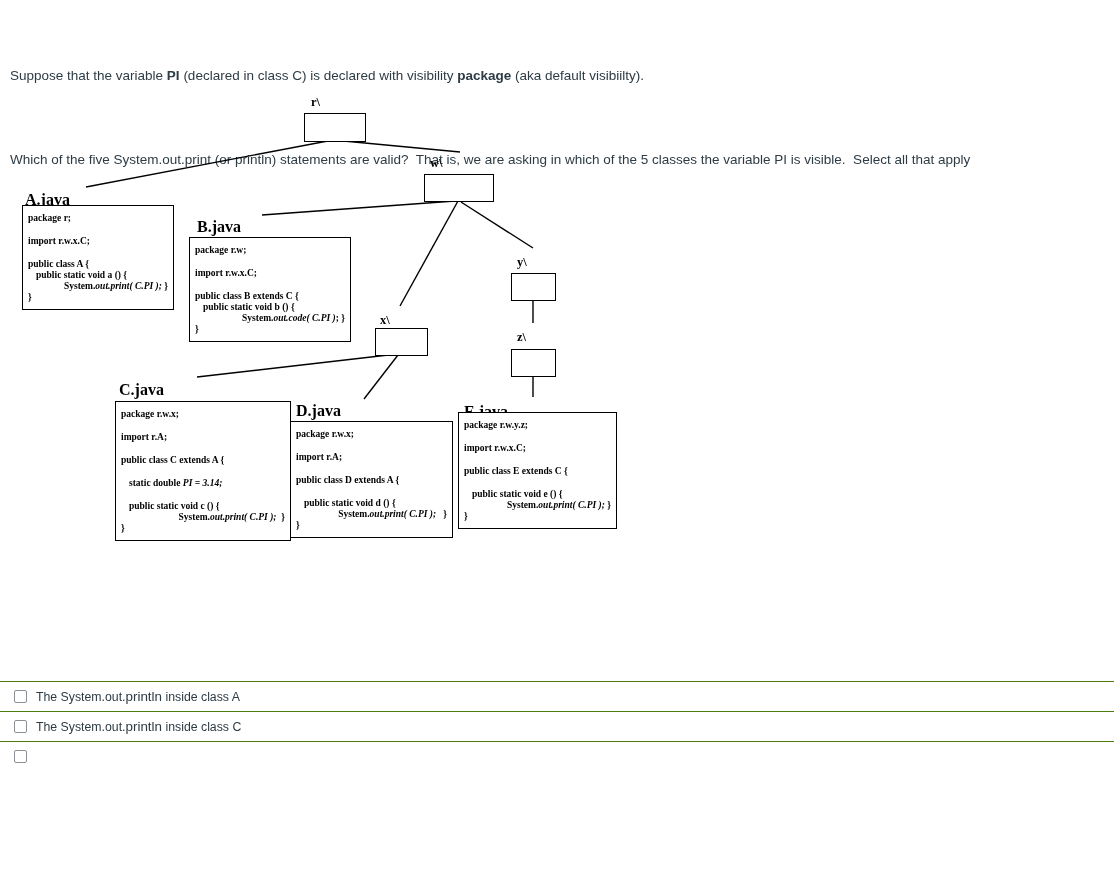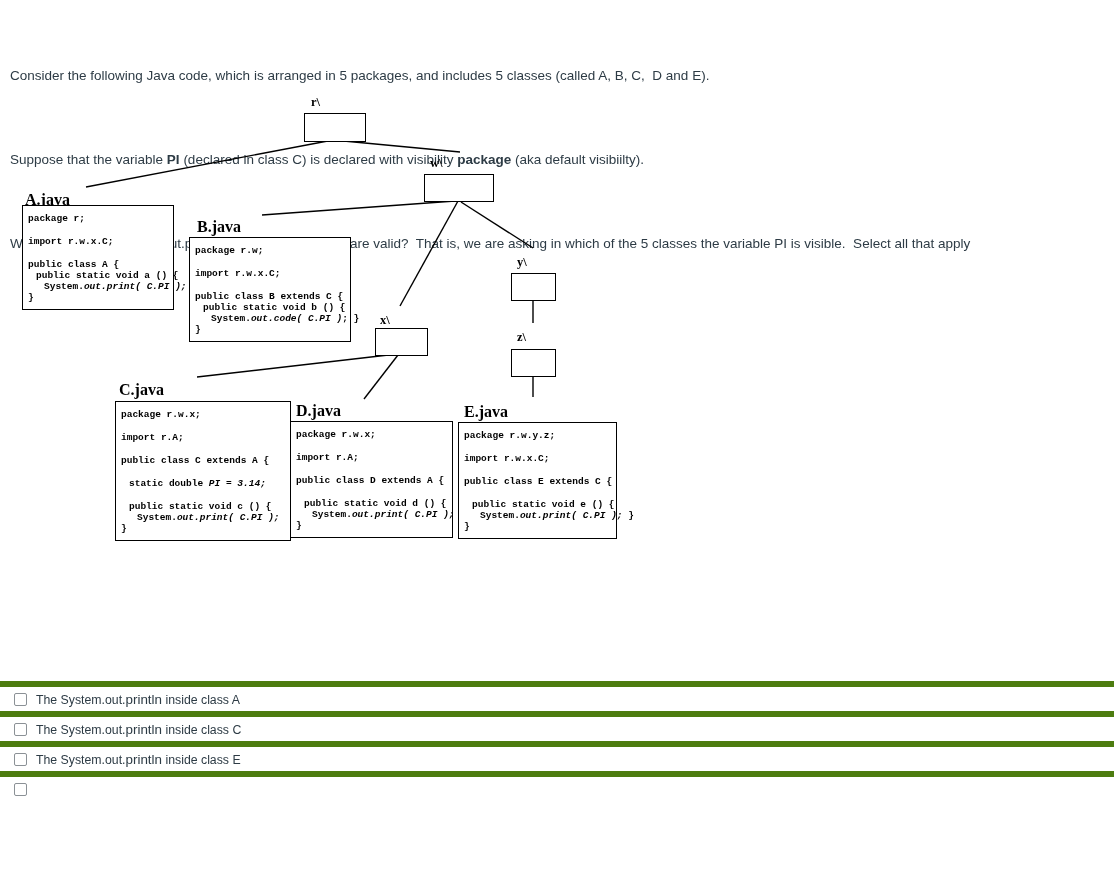--- a/index.html
+++ b/index.html
@@ -29,51 +29,50 @@
     position:absolute;background:#fff;border:1px solid #000;
   }
   .file-label{
     position:absolute;
     font-family:"Liberation Serif",serif;
     font-weight:bold;font-size:16px;color:#000;
   }
   .code-box{
     position:absolute;background:#fff;border:1.5px solid #000;
     padding:7px 5px 6px 5px;
-    font-family:Liberation Mono, monospace;
+    font-family:Liberation Serif, serif;
     font-weight:bold;font-size:9.5px;color:#000;
   }
   .code-line{line-height:11px;white-space:pre;}
   .code-line.ind1{padding-left:8px;}
   .code-line.ind2{padding-left:16px;text-align:right;}
   .code-gap{height:12px;}
   .code-box .em{font-style:italic;}
   
   .options{
     position:absolute;left:0;top:681px;width:1114px;
   }
   .opt-row{
-    height:30px;border-top:6px solid #4d7c0f;
+    height:30px;border-top:1px solid #4d7c0f;
     display:flex;align-items:center;
     padding-left:14px;box-sizing:border-box;
     cursor:pointer;
   }
   .cb{
     width:11px;height:11px;flex:0 0 11px;
     border:1px solid #8b9196;border-radius:2px;background:#fff;
     display:inline-block;
   }
   .opt-label{margin-left:9px;font-size:12.3px;color:#2d3b45;white-space:pre;}
   .opt-code{font-size:13.4px;}
 </style>
 </head>
 <body>
 
 <div class="question">
-  <div><span>Consider the following Java code, which is arranged in 5 packages, and includes 5 classes (called A, B, C,  D and E).</span></div>
   <div><span>Suppose that the variable </span><span class="b">PI</span><span> (declared in class C) is declared with visibility </span><span class="b">package</span><span> (aka default visibiilty).</span></div>
   <div><span>Which of the five System.out.print (or println) statements are valid?  That is, we are asking in which of the 5 classes the variable PI is visible.  Select all that apply</span></div>
 </div>
 
 <svg class="tree-svg" width="1114" height="874" viewBox="0 0 1114 874">
   <line x1="333" y1="140" x2="86" y2="187"></line>
   <line x1="333" y1="140" x2="460" y2="152"></line>
   <line x1="455" y1="201" x2="262" y2="215"></line>
   <line x1="458" y1="201" x2="400" y2="306"></line>
   <line x1="461" y1="202" x2="533" y2="248"></line>
@@ -144,21 +143,21 @@
     <div class="code-line ind0"><span>import r.A;</span></div>
     <div class="code-gap"></div>
     <div class="code-line ind0"><span>public class D extends A {</span></div>
     <div class="code-gap"></div>
     <div class="code-line ind1"><span>public static void d () {</span></div>
     <div class="code-line ind2"><span>System.</span><span class="em">out.print( C.PI );</span><span>   }</span></div>
     <div class="code-line ind0"><span>}</span></div>
   </div>
 
 <div class="file-label" style="left:464px;top:403px">E.java</div>
-<div class="code-box" style="left:458px;top:422px;width:147px">
+<div class="code-box" style="left:458px;top:412px;width:147px">
     <div class="code-line ind0"><span>package r.w.y.z;</span></div>
     <div class="code-gap"></div>
     <div class="code-line ind0"><span>import r.w.x.C;</span></div>
     <div class="code-gap"></div>
     <div class="code-line ind0"><span>public class E extends C {</span></div>
     <div class="code-gap"></div>
     <div class="code-line ind1"><span>public static void e () {</span></div>
     <div class="code-line ind2"><span>System.</span><span class="em">out.print( C.PI ); </span><span>}</span></div>
     <div class="code-line ind0"><span>}</span></div>
   </div>
@@ -167,18 +166,14 @@
   <div class="opt-row">
     <span class="cb"></span>
     <span class="opt-label"><span>The System.out.</span><span class="opt-code">println</span><span> inside class A</span></span>
   </div>
   <div class="opt-row">
     <span class="cb"></span>
     <span class="opt-label"><span>The System.out.</span><span class="opt-code">println</span><span> inside class C</span></span>
   </div>
   <div class="opt-row">
     <span class="cb"></span>
-    <span class="opt-label"><span>The System.out.</span><span class="opt-code">println</span><span> inside class E</span></span>
-  </div>
-  <div class="opt-row">
-    <span class="cb"></span>
   </div>
 </div>
 
 </body></html>

